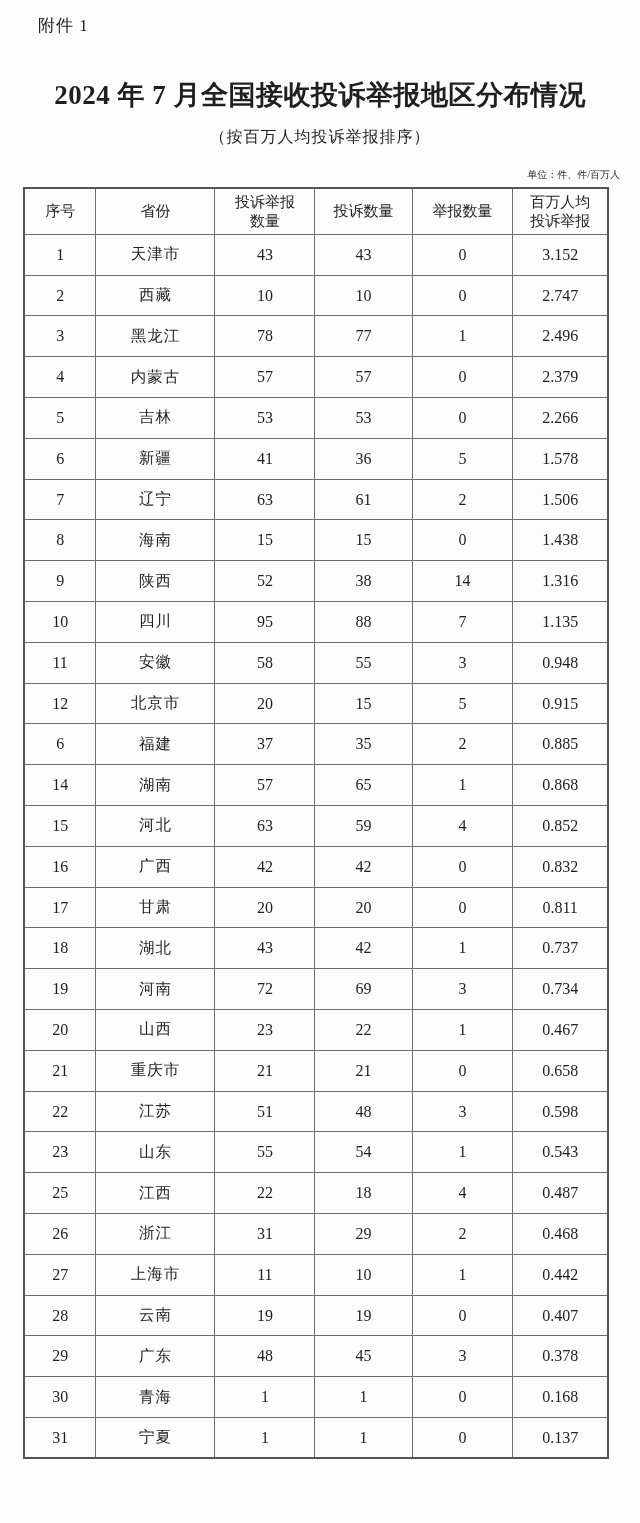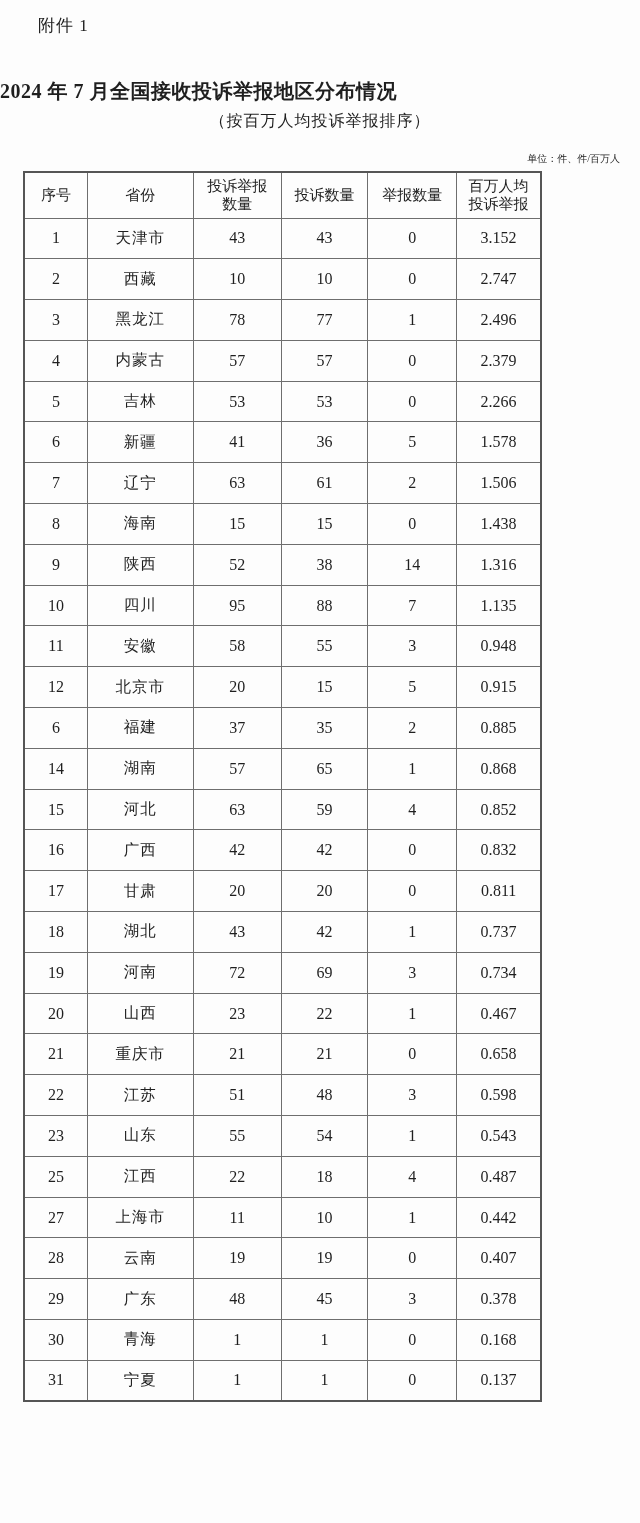--- a/index.html
+++ b/index.html
@@ -19,40 +19,40 @@
   }
   .page{padding-top:14px;}
   .attachment{
     margin-left:38px;
     font-size:17px;
     letter-spacing:1px;
     font-family:Liberation Serif, serif;
   }
   .doc-title{
     margin-top:42px;
-    text-align:left;
-    font-size:20px;
+    text-align:center;
+    font-size:27px;
     font-weight:700;
     letter-spacing:0.5px;
     line-height:1.2;
   }
   .doc-subtitle{
-    margin-top:8px;
+    margin-top:16px;
     text-align:center;
     font-size:16px;
     letter-spacing:1px;
   }
   .unit-note{
     width:597px;
     margin:20px 0 5px 23px;
     text-align:right;
     font-size:10px;
   }
   table.report{
-    width:519px;
+    width:586px;
     margin-left:23px;
     border-collapse:collapse;
     border:2px solid var(--border-outer);
     table-layout:fixed;
   }
   table.report th, table.report td{
     border:1px solid var(--border);
     text-align:center;
     vertical-align:middle;
     padding:0 2px;
@@ -296,20 +296,28 @@
         </tr>
         <tr>
           <td class="col-0">25</td>
           <td class="col-1">江西</td>
           <td class="col-2">22</td>
           <td class="col-3">18</td>
           <td class="col-4">4</td>
           <td class="col-5">0.487</td>
         </tr>
         <tr>
+          <td class="col-0">26</td>
+          <td class="col-1">浙江</td>
+          <td class="col-2">31</td>
+          <td class="col-3">29</td>
+          <td class="col-4">2</td>
+          <td class="col-5">0.468</td>
+        </tr>
+        <tr>
           <td class="col-0">27</td>
           <td class="col-1">上海市</td>
           <td class="col-2">11</td>
           <td class="col-3">10</td>
           <td class="col-4">1</td>
           <td class="col-5">0.442</td>
         </tr>
         <tr>
           <td class="col-0">28</td>
           <td class="col-1">云南</td>

